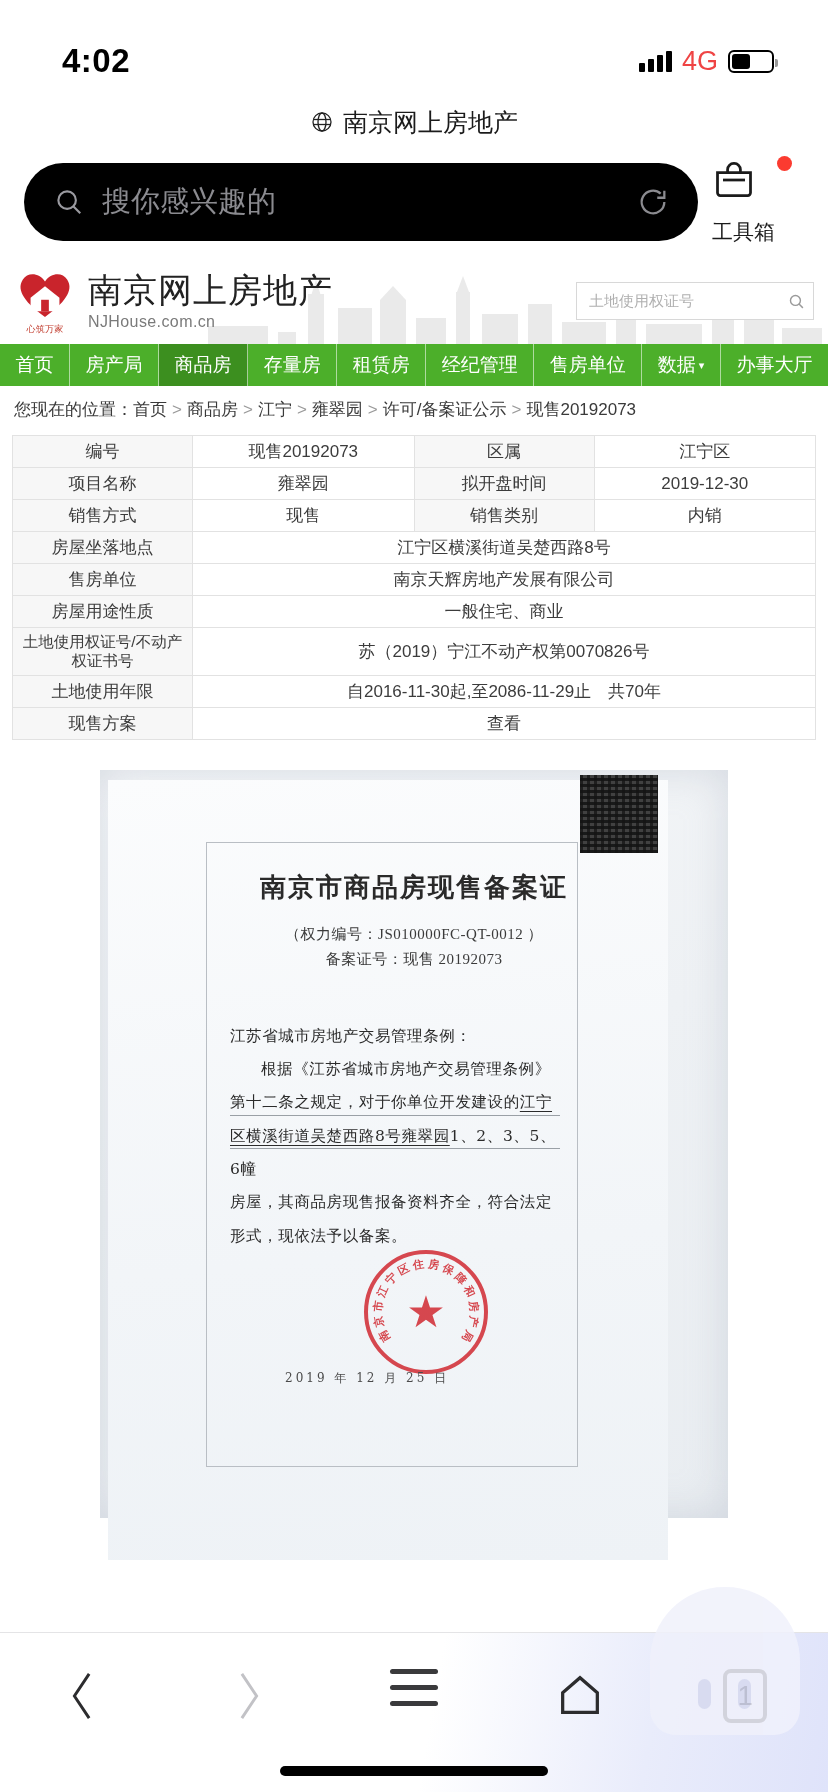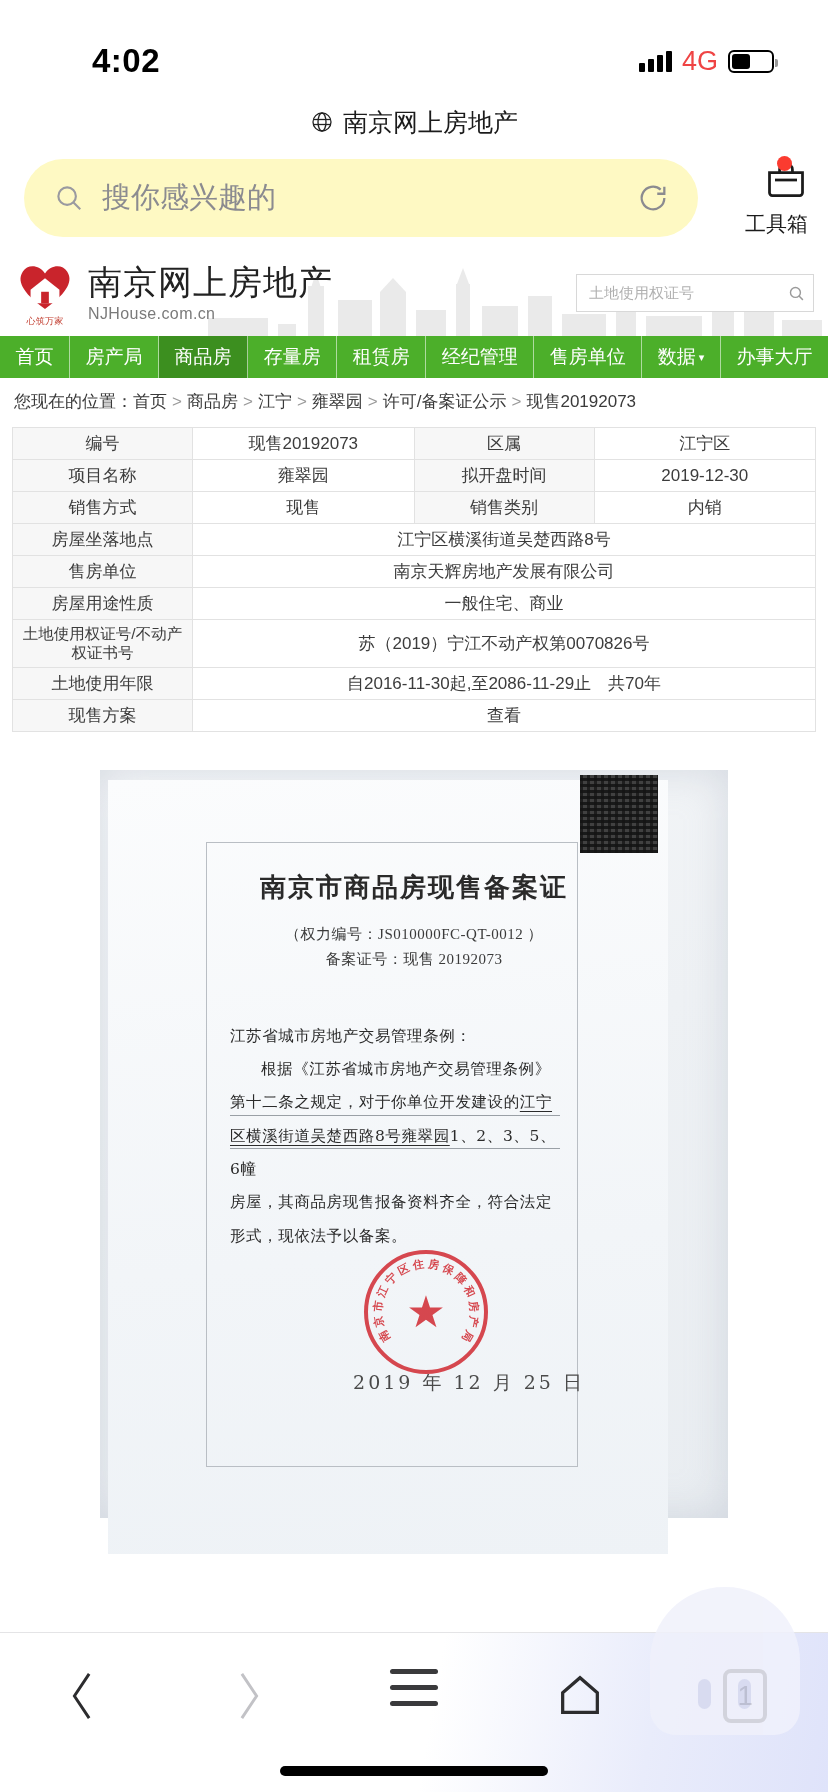--- a/index.html
+++ b/index.html
@@ -7,21 +7,21 @@
     width: 828px; height: 1792px;
     background: #ffffff;
     font-family: "Liberation Sans", "DejaVu Sans", sans-serif;
     overflow: hidden;
   }
   .phone { position: relative; width: 828px; height: 1792px; background: #fff; }
 
   
   .statusbar {
     height: 96px; display: flex; align-items: center;
-    justify-content: space-between; padding: 26px 54px 0 92px;
+    justify-content: space-between; padding: 26px 54px 0 62px;
   }
   .status-time { font-size: 33px; font-weight: bold; color: #000; letter-spacing: .5px; }
   .status-right { display: flex; align-items: center; gap: 10px; }
   .bars { display: flex; align-items: flex-end; gap: 3px; height: 22px; }
   .bars i { width: 6px; background: #000; border-radius: 1px; display: block; }
   .bars i:nth-child(1) { height: 9px; }
   .bars i:nth-child(2) { height: 13px; }
   .bars i:nth-child(3) { height: 17px; }
   .bars i:nth-child(4) { height: 21px; }
   .net-label { font-size: 27px; color: #ef4444; font-weight: 500; }
@@ -34,27 +34,27 @@
   
   .browser-title {
     height: 52px; display: flex; align-items: center; justify-content: center;
     gap: 9px; font-size: 25px; color: #1b1b1b;
   }
   .globe-ico { width: 24px; height: 24px; }
 
   
   .browser-bar { display:flex; align-items:center; padding: 10px 20px 14px 24px; gap: 14px; }
   .searchpill {
-    flex: 1; height: 78px; background: #fef9c3; border-radius: 40px;
+    flex: 1; height: 78px; background: #000000; border-radius: 40px;
     display: flex; align-items: center; padding: 0 28px 0 30px; gap: 18px;
   }
   .mag { width: 30px; height: 30px; flex: 0 0 auto; }
   .searchpill-text { flex:1; font-size: 29px; color: #8b8b90; }
   .reload { width: 34px; height: 34px; flex: 0 0 auto; }
-  .toolbox { width: 96px; display:flex; flex-direction:column; align-items:flex-end; gap:8px; position: relative; }
+  .toolbox { width: 96px; display:flex; flex-direction:column; align-items:flex-start; gap:16px; position: relative; }
   .toolbox .bag { width: 44px; height: 44px; position: relative; }
   .toolbox .dot { position:absolute; right: 16px; top: -2px; width: 15px; height: 15px;
                   border-radius: 50%; background: #fb3b30; }
   .toolbox-label { font-size: 21px; color: #1b1b1b; }
 
   
   .site-header {
     position: relative; height: 84px; overflow: hidden; background: #fff;
     display: flex; align-items: center; padding: 0 14px;
   }
@@ -103,21 +103,21 @@
   td.lbl.wide { font-size: 15.5px; }
   td.red { color: #e8322a; }
   td.link { color: #3c3c3c; }
 
   
   .doc-area {
     margin-top: 22px; height: 800px; position: relative; background: #fff;
     overflow: hidden;
   }
   .doc-page {
-    position: absolute; left: 100px; top: 16px; width: 628px; height: 748px;
+    position: absolute; left: 100px; top: 8px; width: 628px; height: 748px;
     background: linear-gradient(160deg,#f4f6f8 0%, #eef1f4 45%, #e9edf1 100%);
     box-shadow: inset 0 0 40px rgba(160,170,185,.35);
   }
   .doc-paper {
     position:absolute; left: 8px; top: 10px; width: 560px; height: 780px;
     background: linear-gradient(175deg,#fbfcfd 0%, #f2f5f8 60%, #eef2f6 100%);
   }
   .qr {
     position: absolute; right: 70px; top: 5px; width: 78px; height: 78px;
     background-color: #3a3a3a;
@@ -159,23 +159,23 @@
   .seal .star { font-size: 44px; color:#d0222a; line-height:1; }
   .seal .ring-text {
     position:absolute; left:0; top:0; width:100%; height:100%;
     font-size: 11px; color:#d0222a;
   }
   .seal .ring-text span {
     position:absolute; left:50%; top:50%; transform-origin: 0 0;
     white-space:nowrap; font-weight:bold;
   }
   .doc-date {
-    position:absolute; left: 185px; top: 600px; width: 300px; text-align:right;
+    position:absolute; left: 185px; top: 600px; width: 300px; text-align:left;
     font-family:"DejaVu Serif","Liberation Serif",serif;
-    font-size: 19px; color: #4a4a4a; letter-spacing: 3px;
+    font-size: 12px; color: #4a4a4a; letter-spacing: 3px;
   }
 
   
   .bottombar {
     position:absolute; left:0; bottom:0; width: 828px; height: 160px;
     background: linear-gradient(100deg,#ffffff 0%, #ffffff 52%, #e9ecfb 78%, #dfe3fa 100%);
     border-top: 1px solid #e4e4e6;
     display:flex; align-items: flex-start; padding-top: 36px;
   }
   .bb-slot { flex:1; display:flex; align-items:center; justify-content:center; position:relative; }

